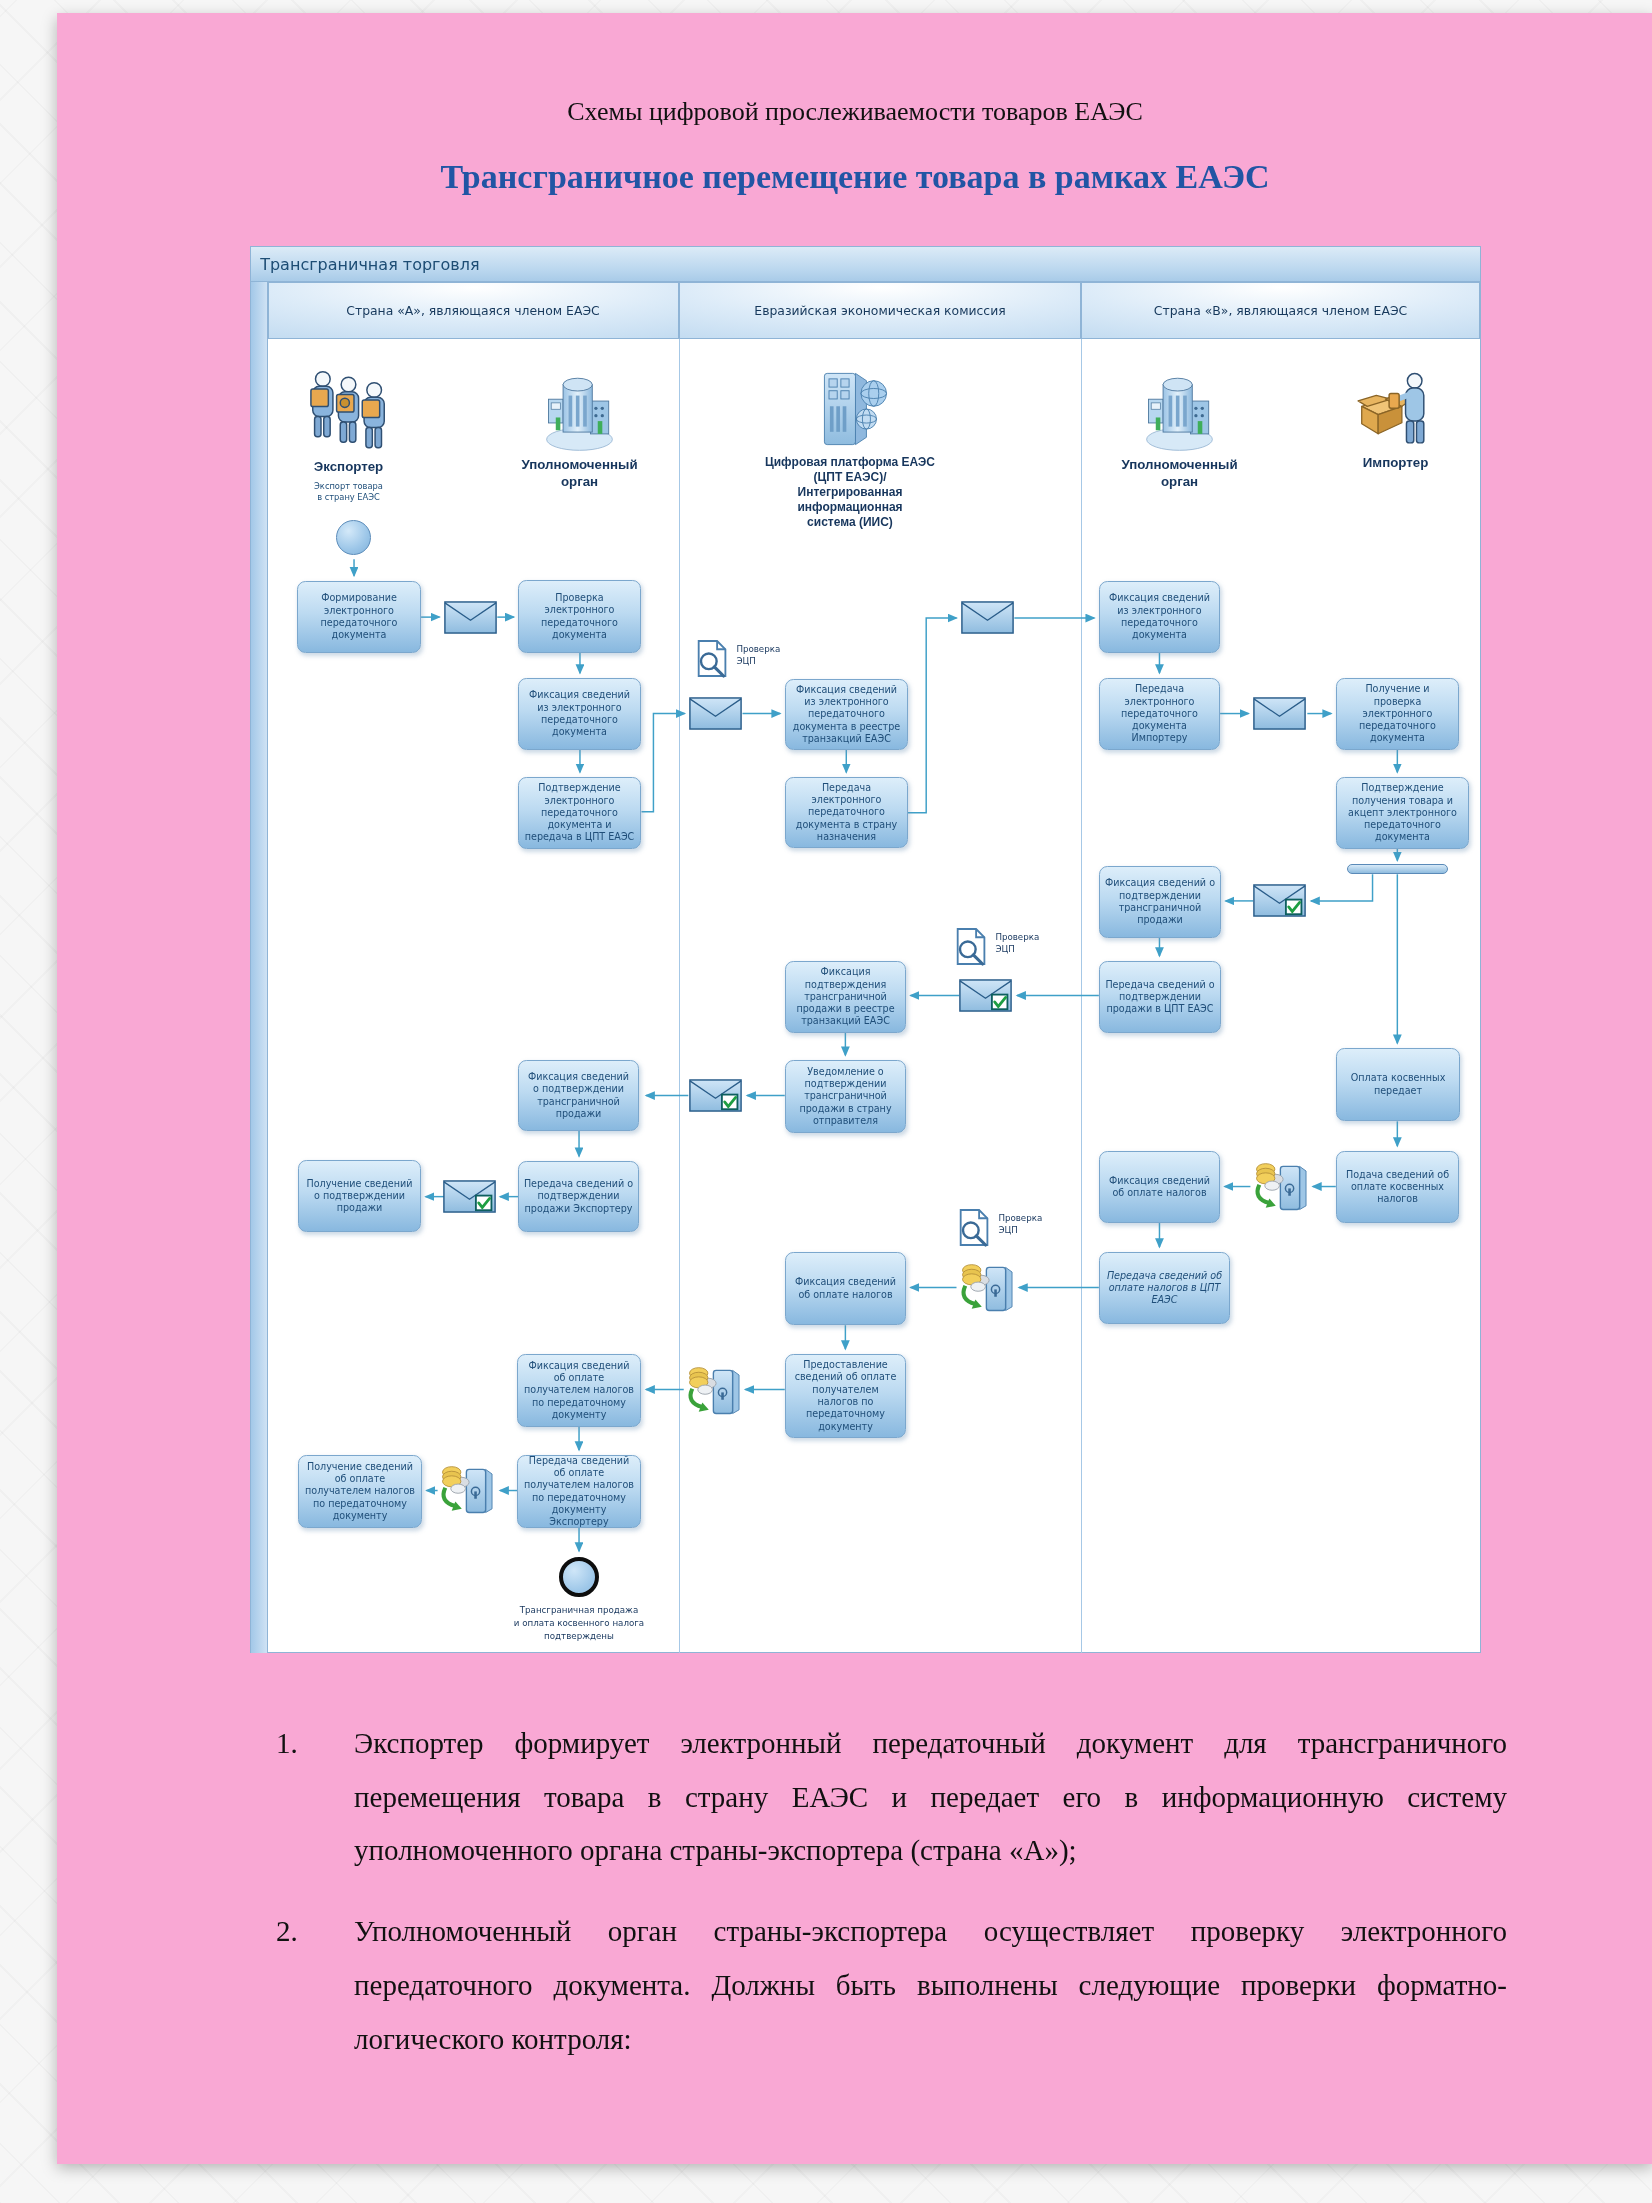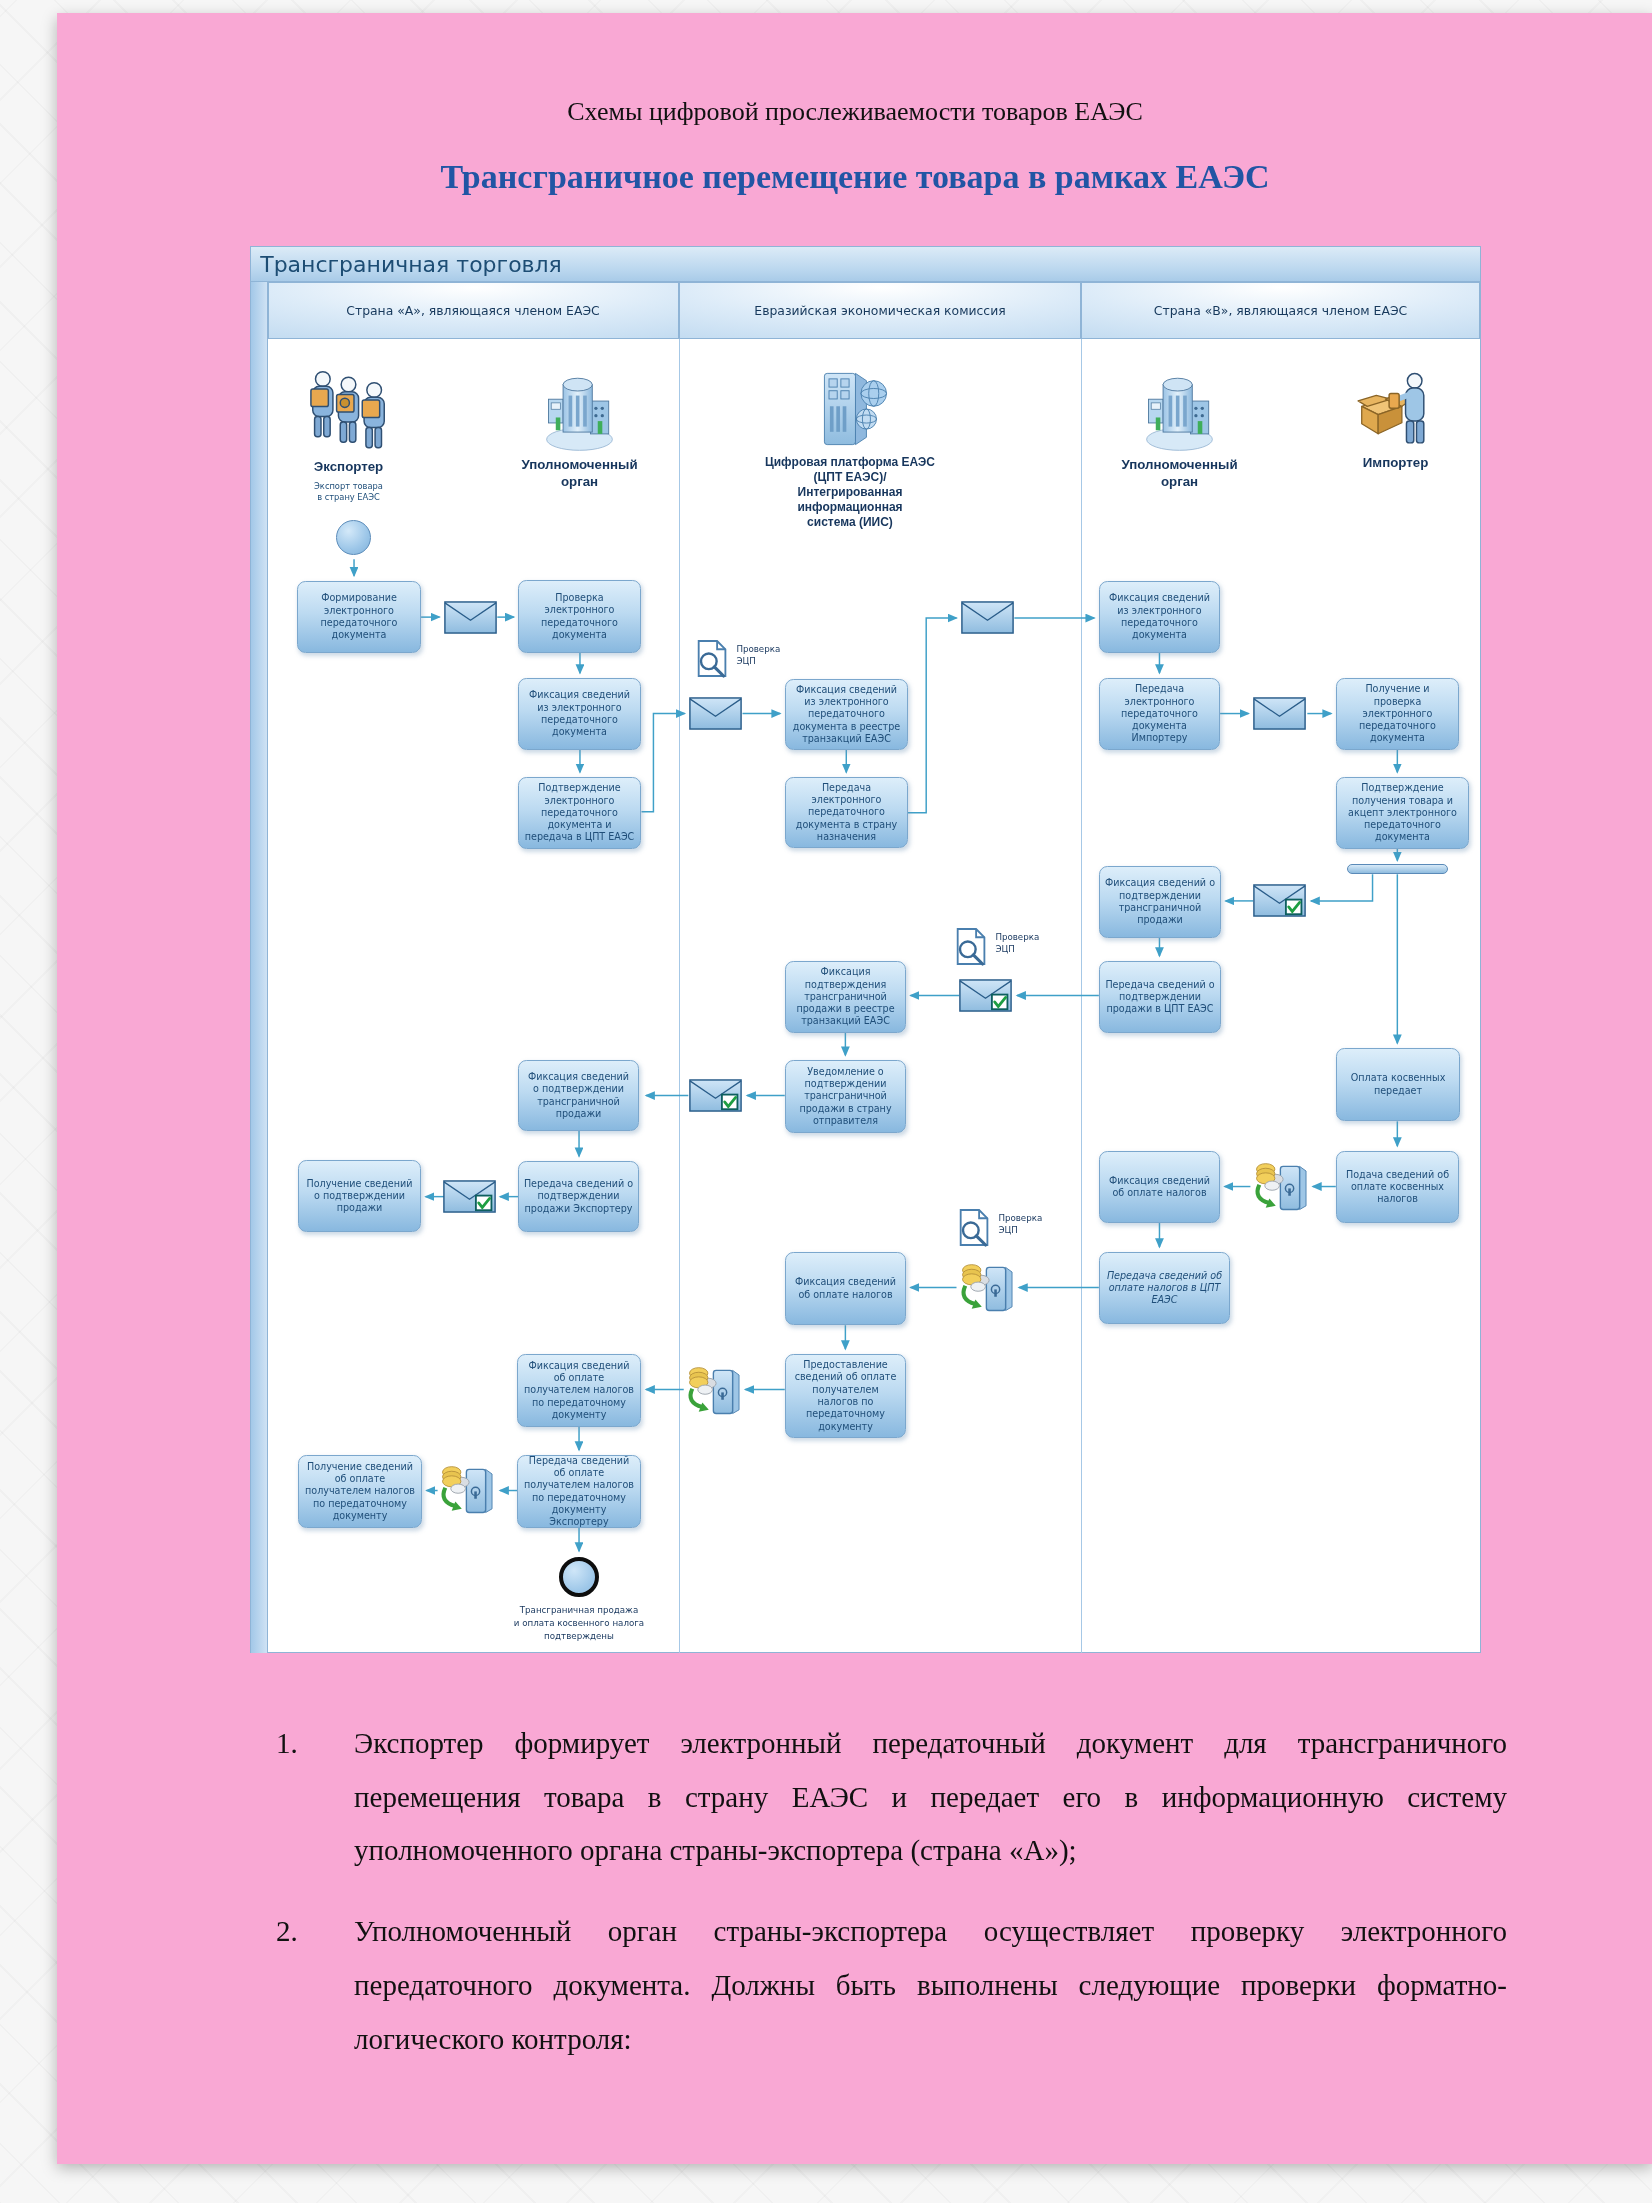--- a/index.html
+++ b/index.html
@@ -26,21 +26,21 @@
   
   .diagram{
     position:absolute;left:193px;top:233px;width:1231px;height:1407px;
     border:0.9px solid #8fb4d6;box-sizing:border-box;background:#fff;
     font-family:"DejaVu Sans", sans-serif;
   }
   .pool-header{
     position:absolute;left:0;top:0;width:100%;height:35px;box-sizing:border-box;
     background:linear-gradient(180deg,#dcebf7 0%,#b9d6ee 70%,#a9cbe8 100%);
     border-bottom:0.9px solid #8fb4d6;
-    color:#1d4d74;font-size:22px;line-height:35px;padding-left:9.2px;
+    color:#1d4d74;font-size:16px;line-height:35px;padding-left:9.2px;
   }
   .pool-strip{
     position:absolute;left:0;top:35px;width:16.5px;height:1371px;
     background:linear-gradient(90deg,#a3c8e8,#cfe2f4);
     border-right:0.9px solid #8fb4d6;box-sizing:border-box;
   }
   .lane-head{
     position:absolute;top:35px;height:57px;box-sizing:border-box;
     border:0.9px solid #8fb4d6;
     background:radial-gradient(130% 160% at 50% 8%, #ffffff 0%, #dcebf8 38%, #abcdea 100%);

